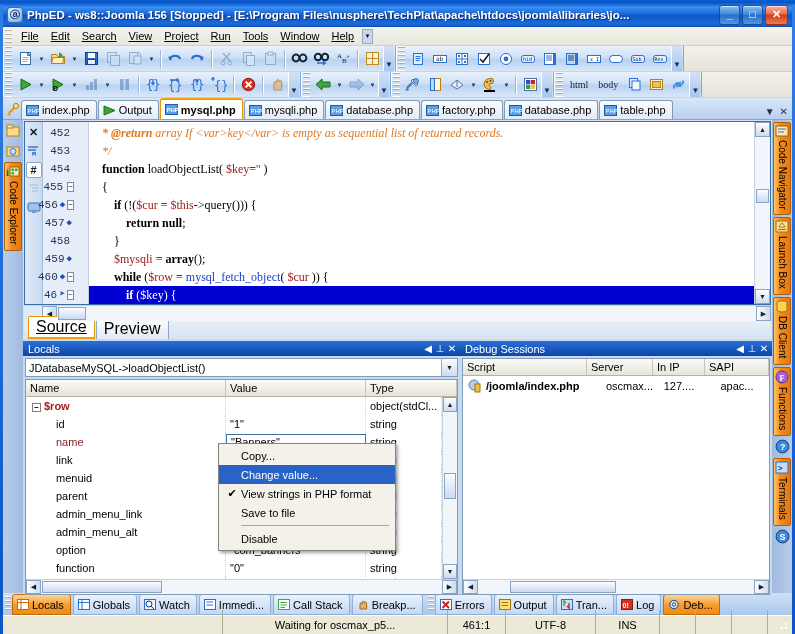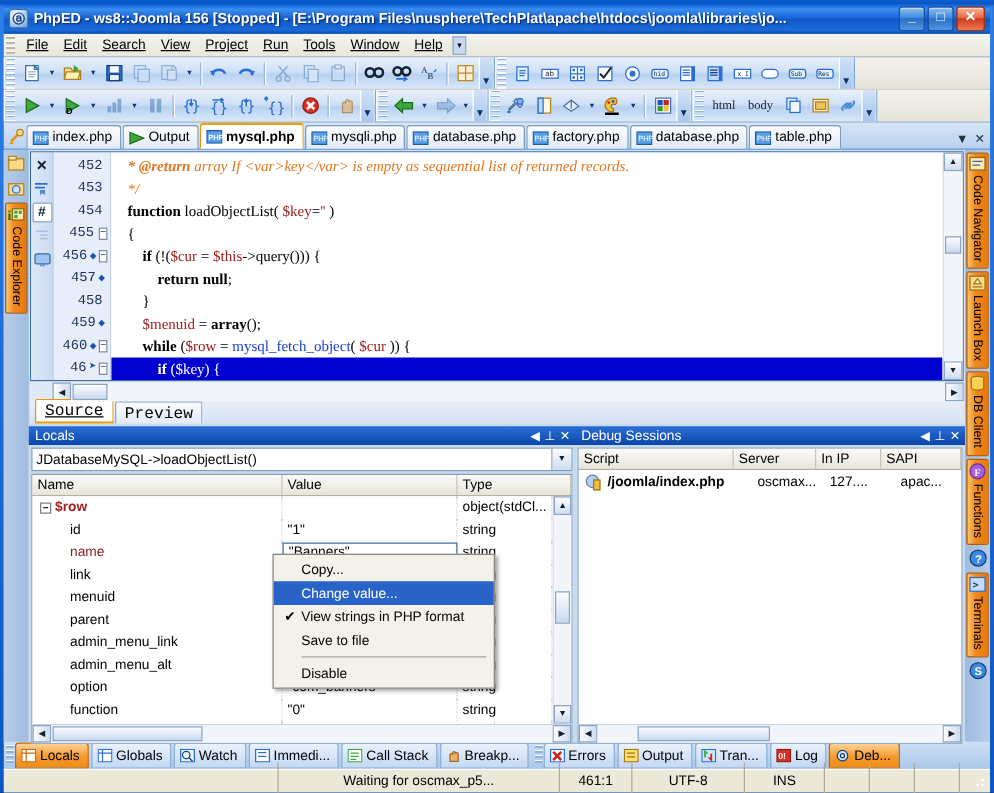--- a/index.html
+++ b/index.html
@@ -180,21 +180,21 @@
     border-right:1px solid #a8bcd8;
     display:flex;flex-direction:column;align-items:center;padding-top:2px;gap:3px;
   }
   .ed-icons .ei { width:16px;height:16px;display:flex;align-items:center;justify-content:center;font-size:11px;color:#123; }
   .ed-icons .ei.box { border:1px solid #8aa6c8;background:#fff;border-radius:2px;}
   .gutter {
     width:46px;flex:0 0 46px;background:#e7eefa;border-right:1px solid #c0cfe4;
     font-family:"Liberation Mono", monospace; font-size:11px;color:#23355c;
     padding-top:2px;
   }
-  .gline { height:18px;line-height:18px;display:flex;align-items:center;justify-content:flex-end;padding-right:2px;gap:2px;margin-left:24px;}
+  .gline { height:18px;line-height:18px;display:flex;align-items:center;justify-content:flex-end;padding-right:14px;gap:2px;margin-left:24px;}
   .gline .num{ width:24px;text-align:right; }
   .gline .dot{ width:6px;text-align:center;color:#1a50b8;font-size:9px;}
   .gline .fold{ width:10px;height:10px;border:1px solid #7a8ba6;background:#fff;
                 font-size:8px;line-height:8px;text-align:center;color:#123;}
   .code {
     flex:1 1 auto; position:relative; overflow:hidden;
     font-family:Liberation Serif, serif; font-size:12px;
     padding-top:2px; background:#fff; min-width:0;
   }
   .cline { height:18px;line-height:18px;white-space:pre;padding-left:4px;color:#000; }
@@ -223,22 +223,22 @@
         display:flex;align-items:center;justify-content:center;font-size:7px;color:#123;}
   .htrack{flex:1 1 auto;background:#f2f5fa;position:relative;}
   .hthumb{position:absolute;top:1px;bottom:1px;left:1px;width:28px;
           background:linear-gradient(180deg,#fcfdff,#c9d9ef);border:1px solid #8ba4c4;}
 
   .srcpreview{
     flex:0 0 18px;height:18px;display:flex;align-items:flex-end;gap:1px;padding-left:4px;
     background:linear-gradient(180deg,#e9eff8,#d6e2f2);
   }
   .sp-tab{
-    padding:1px 7px;font-size:13px;border:1px solid #8fa8c8;border-bottom:none;
-    background:linear-gradient(180deg,#fbfcfe,#e2eaf6);border-radius:2px 2px 0 0;font-family:Liberation Mono, monospace;
+    padding:1px 7px;font-size:16px;border:1px solid #8fa8c8;border-bottom:none;
+    background:linear-gradient(180deg,#fbfcfe,#e2eaf6);border-radius:2px 2px 0 0;
   }
   .sp-tab.active{background:#fff;border-color:#e8950d;border-bottom:2px solid #f0a000;font-weight:normal;}
 
   
   .lower { flex:0 0 258px; height:258px; display:flex; background:#c9d9ef; padding:2px 0 0 0;}
   .panel { display:flex;flex-direction:column;min-width:0; }
   .panel-title {
     height:15px;flex:0 0 15px;
     background:linear-gradient(180deg,#2a6fd6,#0c46a8);
     color:#fff;font-size:11px;display:flex;align-items:center;
@@ -908,21 +908,21 @@
           </div>
 
           <div class="code">
             <div class="cline"><span class="cmt">   </span><span class="cmtb">* @return</span><span class="cmt"> array If &lt;var&gt;key&lt;/var&gt; is empty as sequential list of returned records.</span></div>
             <div class="cline"><span>   </span><span class="cmt">*/</span></div>
             <div class="cline"><span>   </span><span class="kw">function</span><span> loadObjectList( </span><span class="var">$key</span><span>=</span><span class="str">''</span><span> )</span></div>
             <div class="cline"><span>   {</span></div>
             <div class="cline"><span>       </span><span class="kw">if</span><span> (!(</span><span class="var">$cur</span><span> = </span><span class="var">$this</span><span>-&gt;query())) {</span></div>
             <div class="cline"><span>           </span><span class="kw">return</span><span> </span><span class="kw">null</span><span>;</span></div>
             <div class="cline"><span>       }</span></div>
-            <div class="cline"><span>       </span><span class="var">$menuid</span><span> = </span><span class="kw">array</span><span>();</span></div>
+            <div class="cline"><span>       </span><span class="var">$mysqli</span><span> = </span><span class="kw">array</span><span>();</span></div>
             <div class="cline"><span>       </span><span class="kw">while</span><span> (</span><span class="var">$row</span><span> = </span><span class="fn">mysql_fetch_object</span><span>( </span><span class="var">$cur</span><span> )) {</span></div>
             <div class="cline sel"><span>           </span><span class="kw">if</span><span> (</span><span class="var">$key</span><span>) {</span></div>
           </div>
 
           <div class="vscroll">
             <div class="sbtn">▲</div>
             <div class="strack">
                 <div class="sthumb" style="top:34%"></div>
               </div>
             <div class="sbtn">▼</div>

